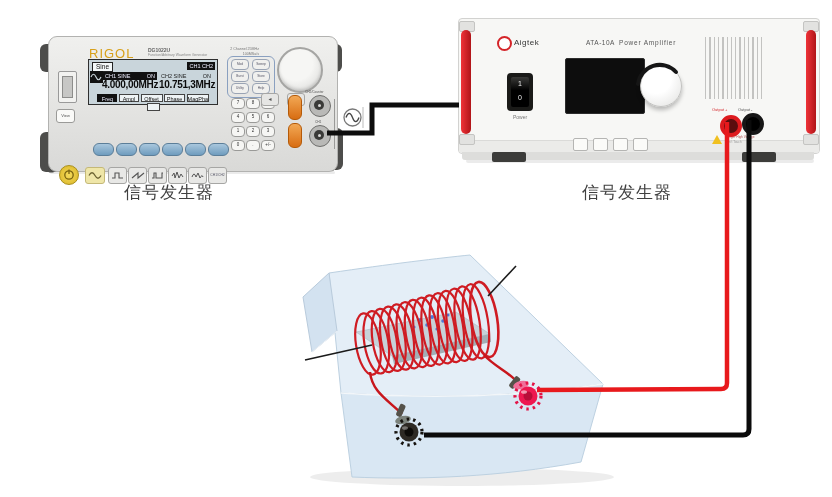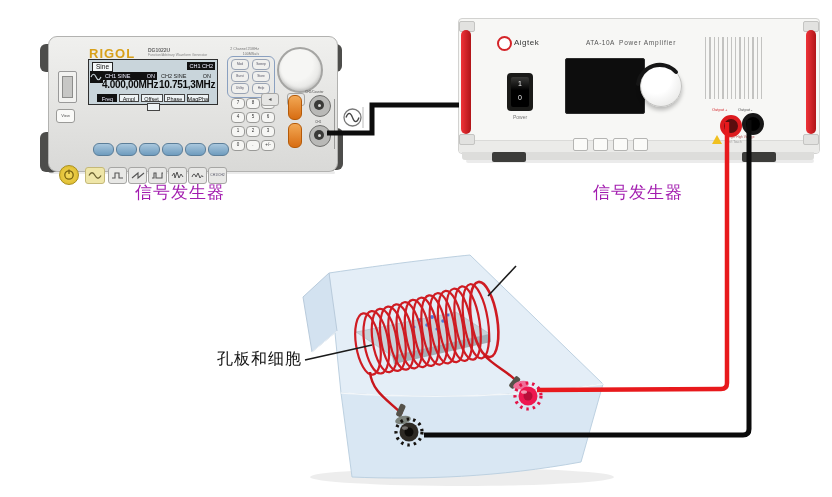--- a/index.html
+++ b/index.html
@@ -1,18 +1,18 @@
 <!DOCTYPE html>
 <html><head>
 <meta charset="utf-8">
 <style>
   html,body{margin:0;padding:0;background:#fff;font-family:"Liberation Sans",sans-serif;}
   #canvas{position:relative;width:832px;height:497px;background:#ffffff;overflow:hidden;}
   .abs{position:absolute;}
-  .cap{font-size:17px;color:#a21caf;text-align:center;letter-spacing:1px;z-index:6;}
+  .cap{font-size:17px;color:#404040;text-align:left;letter-spacing:1px;z-index:6;}
   .lbl{font-size:16px;color:#111;letter-spacing:1px;z-index:6;white-space:nowrap;}
   
   .gen-handle{background:#4d4d4b;border-radius:6px;z-index:0;}
   .gen-body{left:48px;top:36px;width:288px;height:134px;background:linear-gradient(#f0f0ee,#d9d9d7);
             border:1px solid #b2b2b0;border-radius:9px;z-index:1;}
   .lcd{left:39px;top:22px;width:128px;height:44px;background:#c9d5db;border:1px solid #2f2f2f;z-index:2;}
   .lcd-tab{left:3px;top:2px;padding:0 3px;font-size:6.5px;line-height:8px;background:#f4f8f9;border:1px solid #222;color:#111;}
   .lcd-badge{right:2px;top:2px;padding:0 2px;font-size:5.5px;line-height:8px;background:#111;color:#eef;}
   .lcd-stat{top:12px;height:8px;font-size:5.5px;line-height:8px;display:flex;justify-content:space-between;padding:0 2px;box-sizing:border-box;}
   .lcd-freq{top:19px;font-size:10px;font-weight:bold;color:#0b0b0b;letter-spacing:-0.3px;white-space:nowrap;}
@@ -48,21 +48,21 @@
     <div class="abs gen-handle" style="left:40px;top:44px;width:16px;height:28px;"></div>
     <div class="abs gen-handle" style="left:326px;top:44px;width:16px;height:28px;"></div>
     <div class="abs gen-handle" style="left:40px;top:132px;width:17px;height:40px;"></div>
     <div class="abs gen-handle" style="left:326px;top:128px;width:17px;height:42px;"></div>
     <div class="abs gen-handle" style="left:44px;top:152px;width:34px;height:18px;transform:rotate(-14deg);"></div>
     <div class="abs gen-handle" style="left:300px;top:150px;width:38px;height:18px;transform:rotate(14deg);"></div>
     <div class="abs" style="left:50px;top:171px;width:285px;height:3px;background:rgba(0,0,0,.08);border-radius:2px;"></div>
 
     <div class="abs gen-body">
 
-      <div class="abs" style="left:40px;top:9px;font-size:13px;font-weight:bold;color:#d8a01a;letter-spacing:1px;text-align:right;">RIGOL</div>
+      <div class="abs" style="left:40px;top:9px;font-size:13px;font-weight:normal;color:#d8a01a;letter-spacing:1px;text-align:right;">RIGOL</div>
       <div class="abs" style="left:99px;top:10px;font-size:5px;font-weight:bold;color:#666;">DG1022U</div>
       <div class="abs" style="left:99px;top:16px;font-size:3.4px;color:#888;white-space:nowrap;">Function/Arbitrary Waveform Generator</div>
       <div class="abs" style="left:148px;top:10px;width:62px;font-size:3.6px;color:#777;text-align:right;">2 Channel   25MHz</div>
       <div class="abs" style="left:148px;top:15px;width:62px;font-size:3.6px;color:#777;text-align:right;">100MSa/s</div>
 
       <div class="abs" style="left:9px;top:34px;width:17px;height:30px;background:#f2f2f0;border:1px solid #999;border-radius:2px;">
         <div class="abs" style="left:3px;top:4px;width:9px;height:20px;background:#c7c7c5;border:1px solid #8d8d8b;"></div>
       </div>
       <div class="abs" style="left:7px;top:72px;width:17px;height:12px;background:#fafaf8;border:1px solid #9a9a98;border-radius:3px;font-size:4px;line-height:12px;text-align:center;color:#555;">View</div>
 
@@ -308,15 +308,14 @@
     <g>
       <line x1="363" y1="107" x2="363" y2="128" stroke="#aaaaaa" stroke-width="0.8"></line>
       <circle cx="352.5" cy="117.5" r="8.5" fill="#ffffff" stroke="#777777" stroke-width="1.3"></circle>
       <path d="M346,117.5 C348,112 350.5,112 352.5,117.5 C354.5,123 357,123 359,117.5" fill="none" stroke="#444444" stroke-width="1.3"></path>
     </g>
 
     <line x1="488" y1="296" x2="516" y2="266" stroke="#1a1a1a" stroke-width="1.6"></line>
     <line x1="305" y1="360" x2="372" y2="345" stroke="#1a1a1a" stroke-width="1.6"></line>
   </svg>
 
-  <div class="abs lbl" style="left:217px;top:349px;">孔板和细胞</div>
 
 </div>
 
 </body></html>

